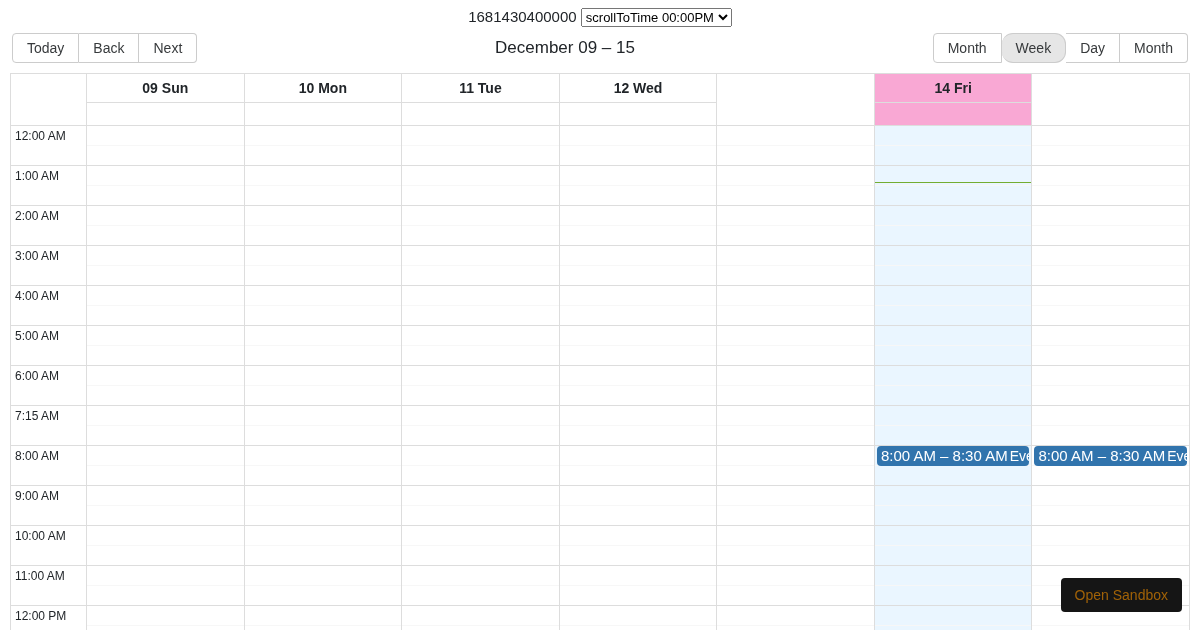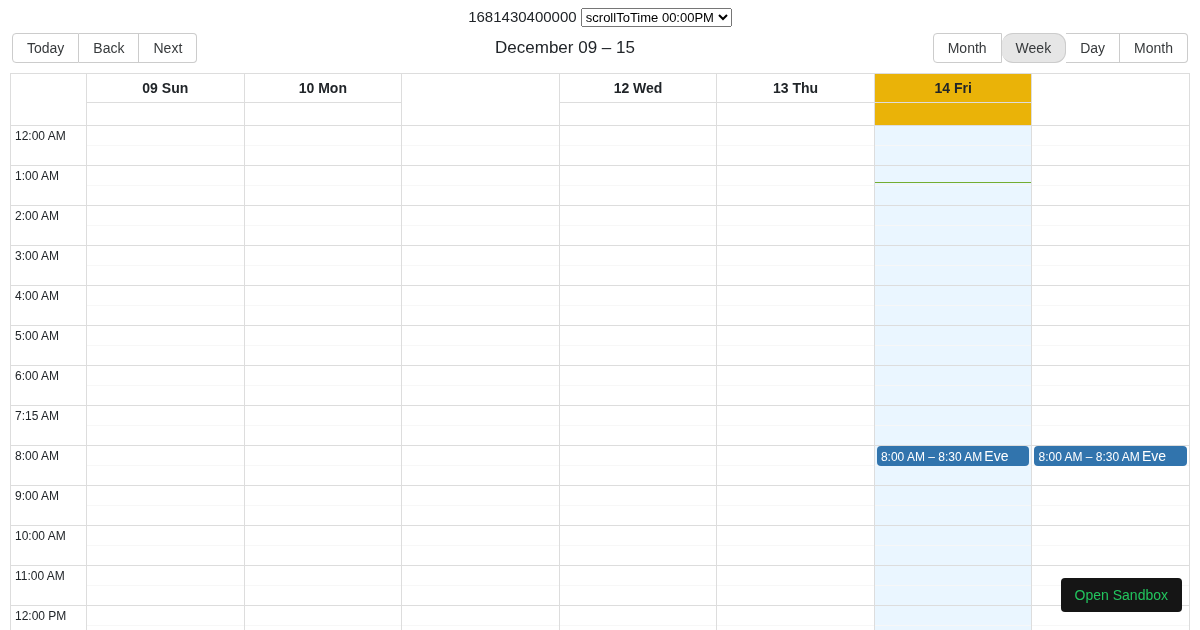--- a/index.html
+++ b/index.html
@@ -14,35 +14,35 @@
   .btn + .btn { border-left:none; }
   .btn.active { background:#e6e6e6;border-radius:11px; }
   .toolbar-title { font-size:17px; }
   .calendar { border:1px solid #ddd; margin:0 10px; }
   .header-row { display:flex; border-bottom:1px solid #ddd; }
   .gutter-head { width:76px; flex:0 0 76px; border-right:1px solid #ddd; }
   .day-head { flex:1 1 0; border-right:1px solid #ddd; }
   .day-head:last-child { border-right:none; }
   .day-head-title { text-align:center; font-weight:700; font-size:14px; padding:6px 0; border-bottom:1px solid #ddd; }
   .day-head-allday { height:22px; }
-  .day-head.today { background:#eab308; }
+  .day-head.today { background:#f9a8d4; }
   .body { display:flex; position:relative; }
   .gutter { width:76px; flex:0 0 76px; border-right:1px solid #ddd; }
   .slot-group { height:40px; border-bottom:1px solid #ddd; border-top:none; }
   .slot-label { font-size:12px; padding:3px 4px 0 4px; white-space:nowrap; }
   .day-col { flex:1 1 0; border-right:1px solid #ddd; position:relative; }
   .day-col:last-child { border-right:none; }
   .day-col.today { background:#eaf6ff; }
   .slot-line { height:20px; border-bottom:1px solid #f7f7f7; }
   .slot-line.major { border-bottom:1px solid #ddd; }
   .now-line { position:absolute; left:0; right:0; height:1px; background:#74ad31; }
   .event { position:absolute; left:2px; right:2px; background:#3174ad; color:#fff; border-radius:4px; padding:2px 4px; font-size:12.5px; overflow:hidden; white-space:nowrap; line-height:16px; }
-  .event .time { font-size:12px; }
+  .event .time { font-size:15px; }
   .event .title { font-size:14px; margin-left:2px; }
-  .open-sandbox { position:fixed; right:18px; bottom:18px; background:#151515; color:#22c55e; border:none; border-radius:4px; padding:9px 14px; font-size:14px; cursor:pointer; }
+  .open-sandbox { position:fixed; right:18px; bottom:18px; background:#151515; color:#a16207; border:none; border-radius:4px; padding:9px 14px; font-size:14px; cursor:pointer; }
 </style>
 </head>
 <body>
 
 <div class="top-line">
   <span>1681430400000</span>
   <select>
     <option>scrollToTime 00:00PM</option>
   </select>
 </div>
@@ -66,26 +66,26 @@
   <div class="header-row">
     <div class="gutter-head"></div>
 
     <div id="day-headers" style="display:contents"><div class="day-head">
           <div class="day-head-title">09 Sun</div>
           <div class="day-head-allday"></div>
         </div><div class="day-head">
           <div class="day-head-title">10 Mon</div>
           <div class="day-head-allday"></div>
         </div><div class="day-head">
+          <div class="day-head-title">11 Tue</div>
           <div class="day-head-allday"></div>
         </div><div class="day-head">
           <div class="day-head-title">12 Wed</div>
           <div class="day-head-allday"></div>
         </div><div class="day-head">
-          <div class="day-head-title">13 Thu</div>
           <div class="day-head-allday"></div>
         </div><div class="day-head today">
           <div class="day-head-title">14 Fri</div>
           <div class="day-head-allday"></div>
         </div><div class="day-head">
           <div class="day-head-allday"></div>
         </div></div>
   </div>
   <div class="body">
     <div class="gutter" id="time-gutter">

